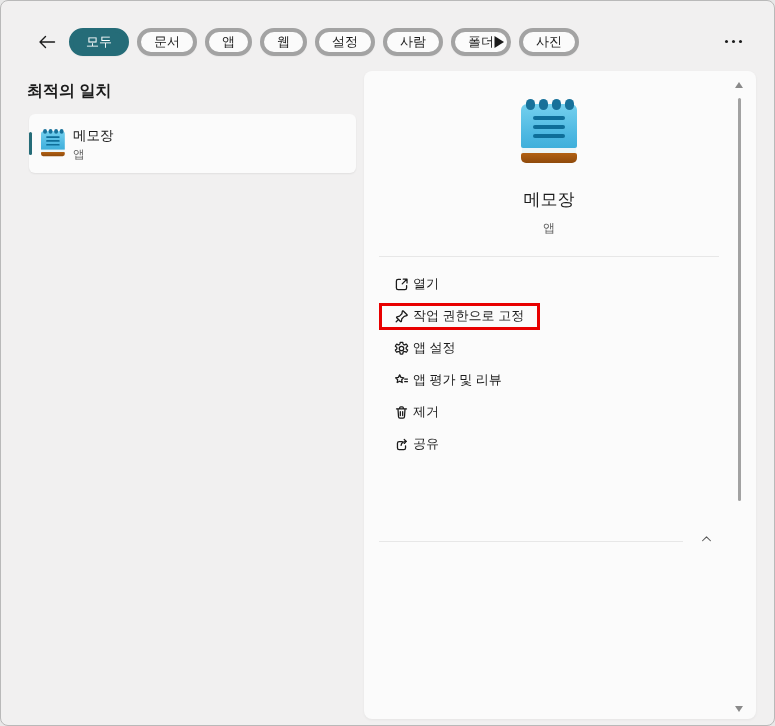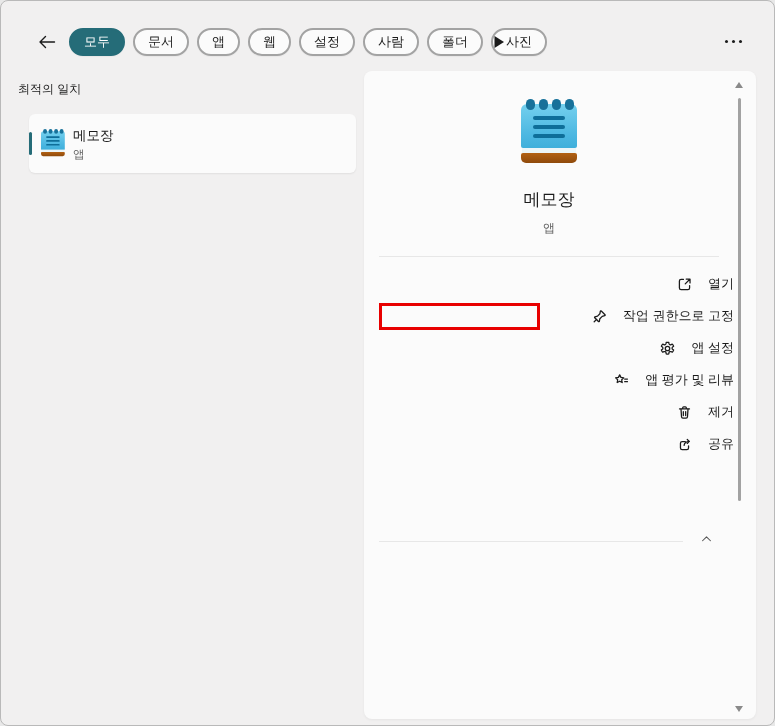--- a/index.html
+++ b/index.html
@@ -14,38 +14,38 @@
 
   
   .topbar { position:absolute; top:0; left:0; right:0; height:70px; }
   .back-btn {
     position:absolute; left:32px; top:28px; width:28px; height:26px;
     display:flex; align-items:center; justify-content:center; border-radius:4px; cursor:pointer;
   }
   .pills { position:absolute; left:68px; top:27px; display:flex; gap:8px; }
   .pill {
     height:28px; padding:0 13px; border-radius:14px;
-    background:#fbfbfb; border:2px solid #a3a3a3;
+    background:#fbfbfb; border:4px solid #a3a3a3;
     font-size:13px; color:#1b1b1b;
     display:flex; align-items:center; justify-content:center;
     box-shadow:0 1px 1px rgba(0,0,0,.04); cursor:pointer; white-space:nowrap;
   }
   .pill.selected { background:#256c78; border-color:#256c78; color:#ffffff; }
   .expand-btn {
     position:absolute; left:486px; top:30px; width:24px; height:22px;
     display:flex; align-items:center; justify-content:center; cursor:pointer;
   }
   .more-btn {
     position:absolute; right:24px; top:28px; width:34px; height:24px;
     display:flex; align-items:center; justify-content:center; gap:4px; cursor:pointer;
   }
   .more-btn i { width:3px; height:3px; border-radius:50%; background:#1b1b1b; display:block; }
 
   
-  .section-title { position:absolute; left:17px; top:80px; font-size:12px; font-weight:normal; }
+  .section-title { position:absolute; left:26px; top:80px; font-size:16px; font-weight:bold; }
   .result-card {
     position:absolute; left:28px; top:113px; width:327px; height:59px;
     background:#fbfbfb; border-radius:6px; box-shadow:0 1px 2px rgba(0,0,0,.07);
     cursor:pointer;
   }
   .result-accent {
     position:absolute; left:0; top:18px; width:3px; height:23px;
     border-radius:2px; background:#256c78;
   }
   .result-title { position:absolute; left:44px; top:13px; font-size:13.5px; }
@@ -79,22 +79,22 @@
   }
   .preview-inner { position:absolute; left:0; top:0; right:22px; text-align:center; }
   .preview-appicon { display:inline-block; margin-top:28px; }
   .preview-title { margin-top:21px; font-size:17px; }
   .preview-sub   { margin-top:9px; font-size:12px; color:#5f5f5f; }
   .divider-top    { position:absolute; left:15px; top:185px; width:340px; height:1px; background:#e7e7e7; }
   .divider-bottom { position:absolute; left:15px; top:470px; width:304px; height:1px; background:#e7e7e7; }
 
   .actions { position:absolute; left:0; top:197px; right:22px; }
   .action-row {
-    height:32px; display:flex; align-items:center; padding-left:29px; gap:15px;
-    font-size:13px; cursor:pointer;justify-content:flex-end;
+    height:32px; display:flex; align-items:center; padding-left:29px; gap:3px;
+    font-size:13px; cursor:pointer;
   }
   .action-row svg { flex:0 0 auto; }
   .red-box {
     position:absolute; left:15px; top:232px; width:161px; height:27px;
     border:3px solid #e80000; pointer-events:none; z-index:5;
   }
   .collapse-btn {
     position:absolute; left:330px; top:458px; width:24px; height:20px;
     display:flex; align-items:center; justify-content:center; cursor:pointer;
   }

